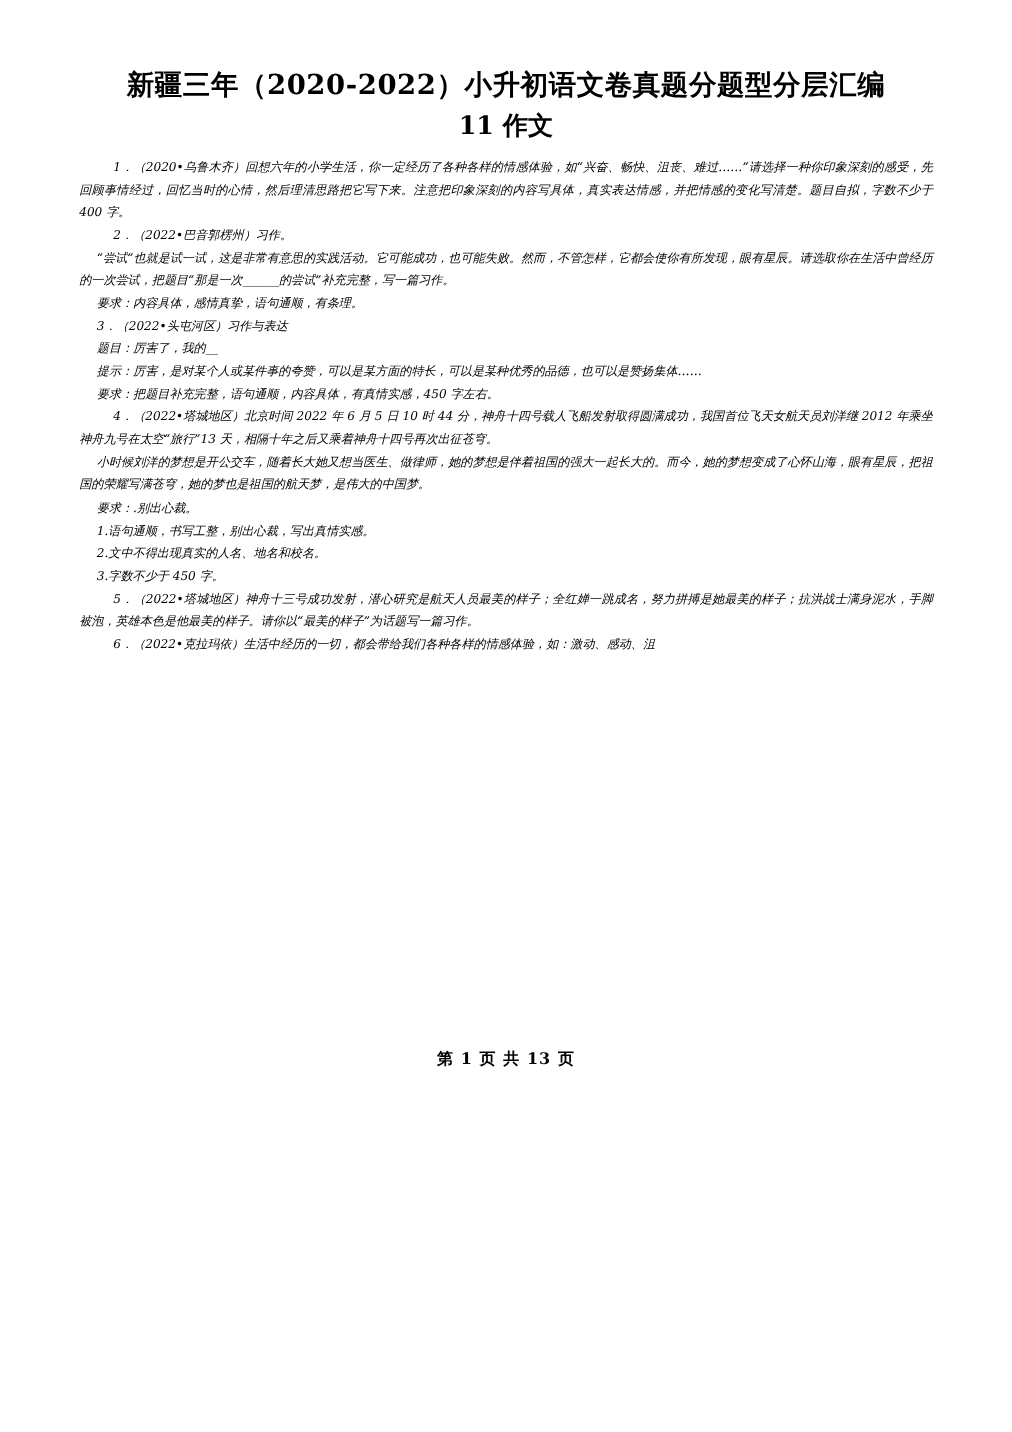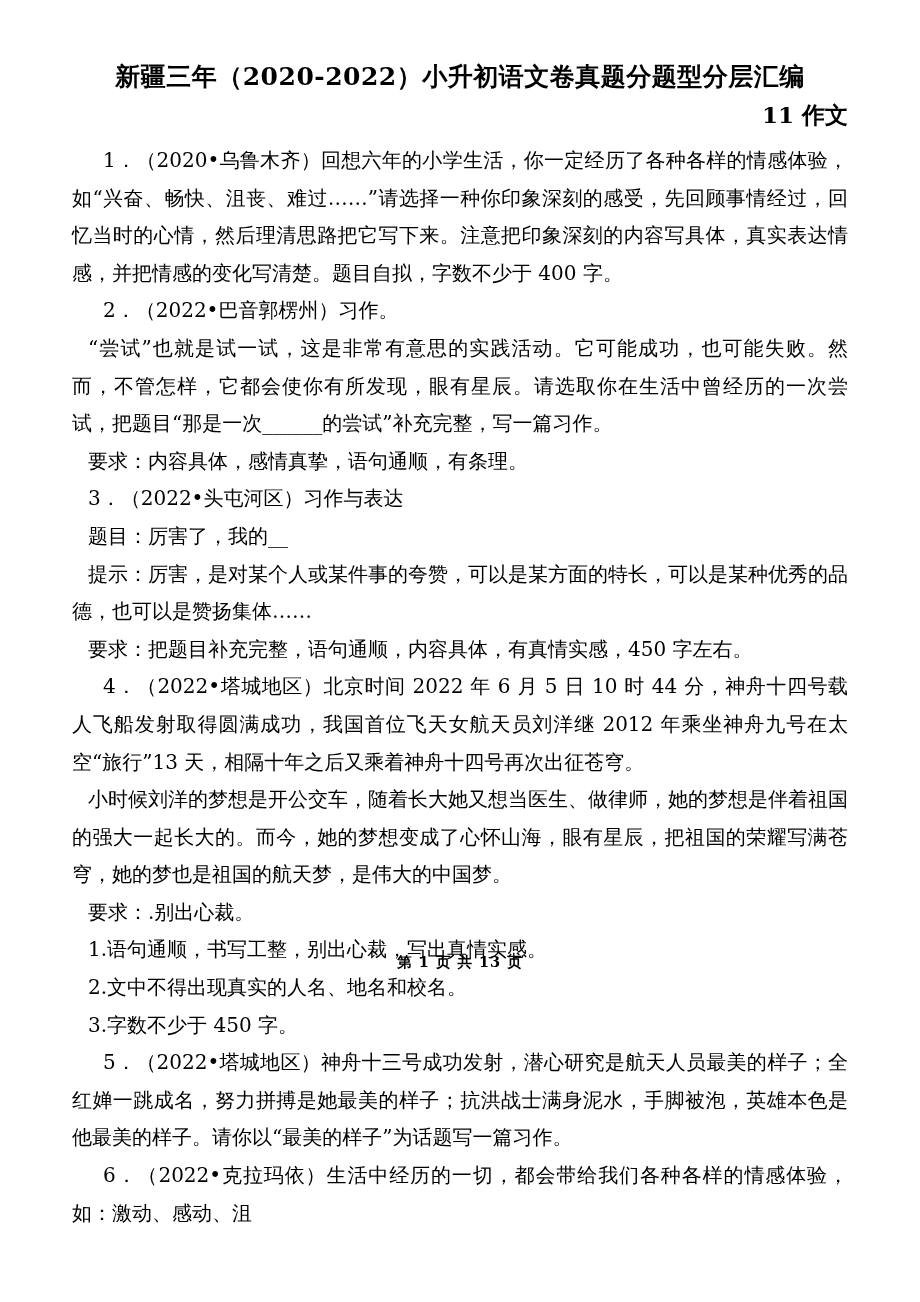--- a/index.html
+++ b/index.html
@@ -24,39 +24,40 @@
   }
   .doc-title {
     text-align: center;
     font-size: 25px;
     font-weight: bold;
     line-height: 1.5;
     margin: 0 0 2px 0;
     letter-spacing: 0.5px;
   }
   .doc-subtitle {
-    text-align: right;
+    text-align: center;
     font-size: 23px;
     font-weight: bold;
     line-height: 1.5;
     margin: 0 0 10px 0;
   }
   .section-head {
     font-size: 15.5px;
     font-weight: bold;
     line-height: 1.9;
     margin: 4px 0 0 0;
     padding-left: 18px;
   }
   p.para {
-    font-size: 20px;
+    font-size: 11px;
     line-height: 1.88;
     margin: 0;
     text-align: justify;
     text-justify: inter-ideograph;
+    font-style: italic;
   }
   p.indent2 {
     text-indent: 31px;
   }
   p.indent1 {
     text-indent: 16px;
   }
   .footer {
     position: absolute;
     left: 0;

